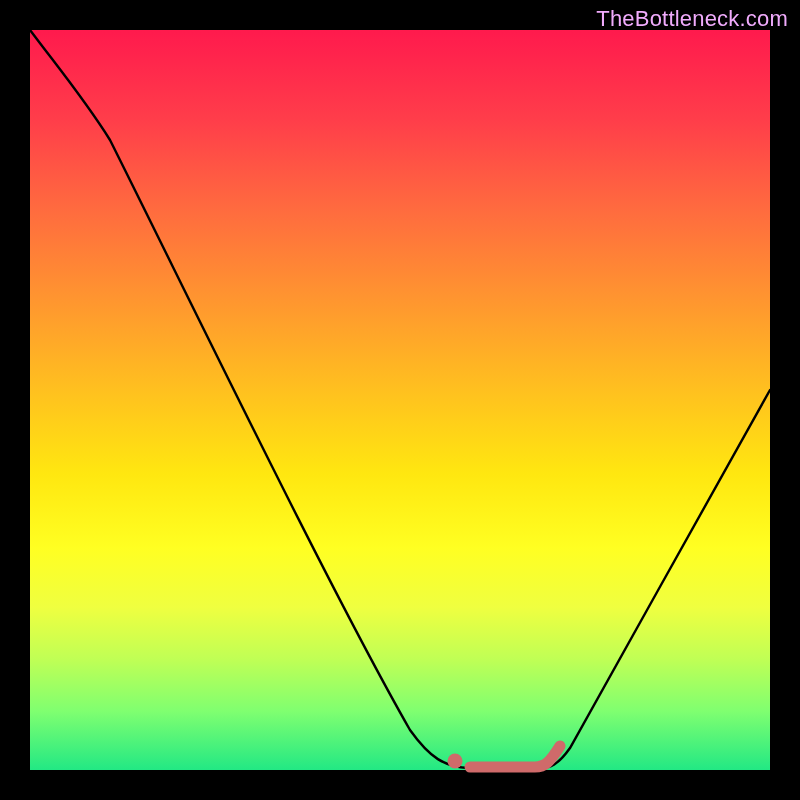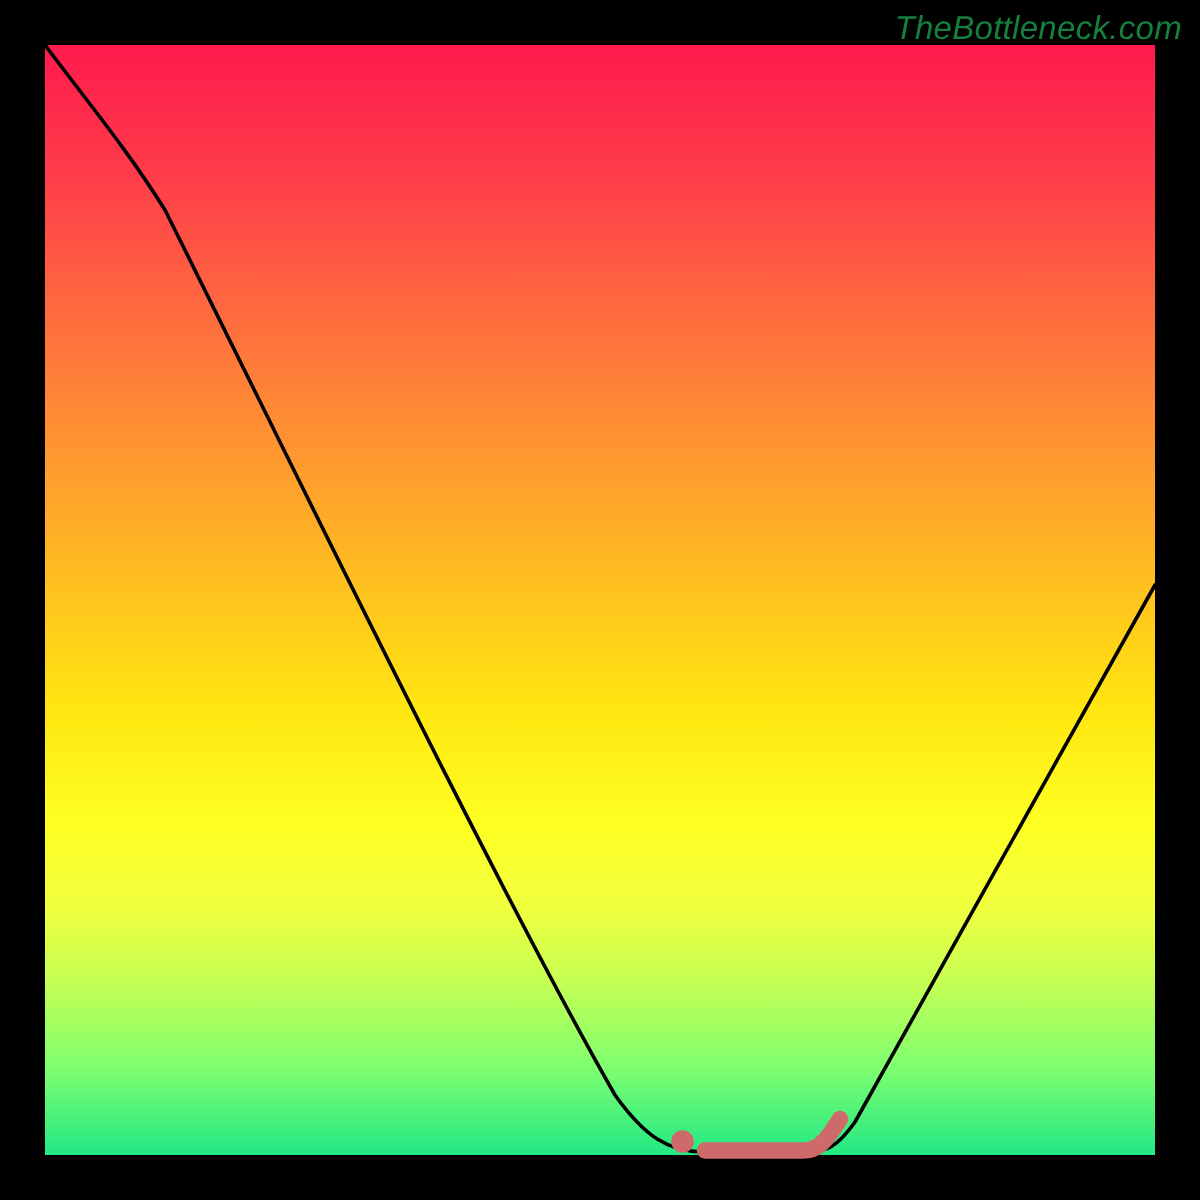--- a/index.html
+++ b/index.html
@@ -36,25 +36,24 @@
       #efff40 78%,
       #c0ff55 85%,
       #80ff70 92%,
       #22e884 100%
     );
   }
   .watermark {
     position: absolute;
     top: 6px;
     right: 12px;
-    color: #15803d;
+    color: #f0abfc;
     font-size: 22px;
     font-weight: 500;
     letter-spacing: 0.2px;
-    font-style: italic;
   }
   svg.curve {
     position: absolute;
     left: 0;
     top: 0;
     width: 740px;
     height: 740px;
     overflow: visible;
   }
 </style>

